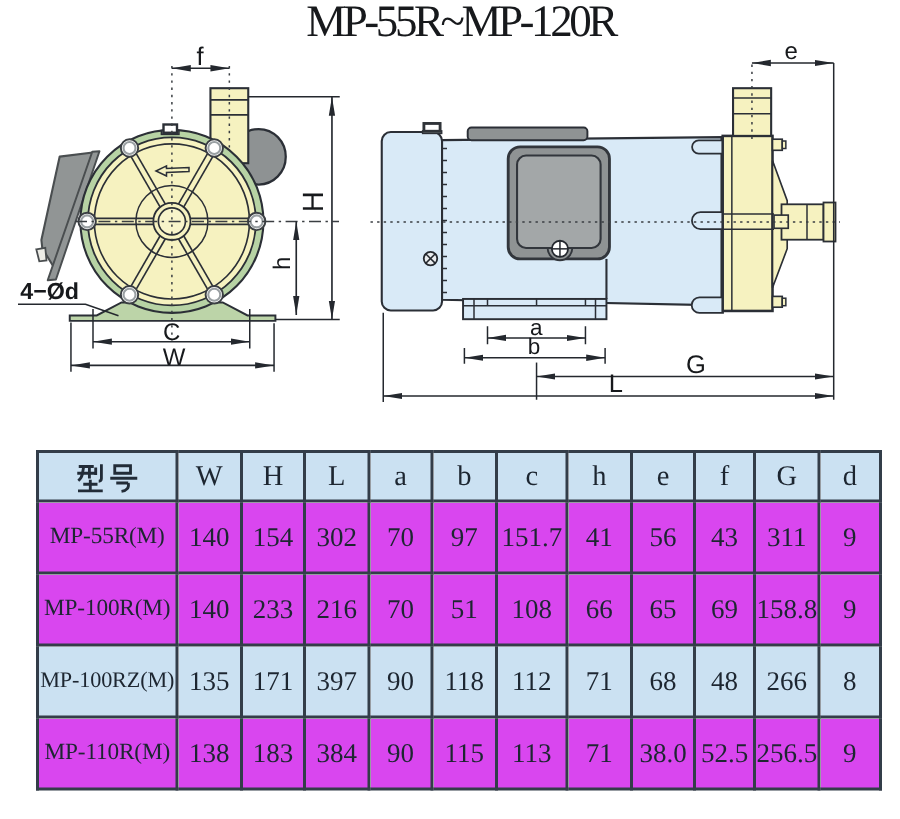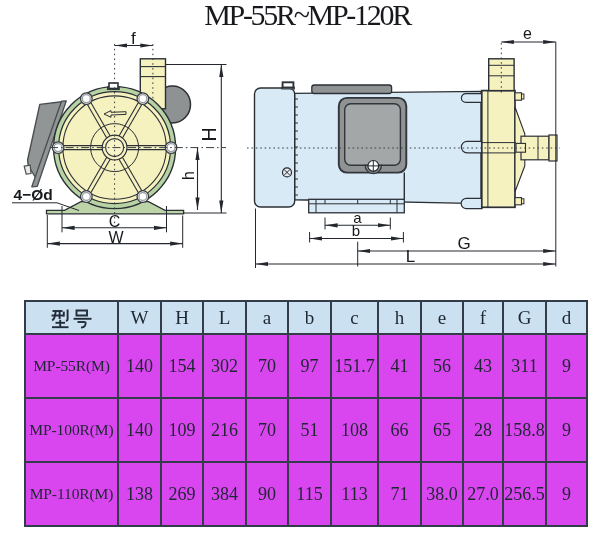--- a/index.html
+++ b/index.html
@@ -296,42 +296,56 @@
         <td class="cy">56</td>
         <td class="cy">43</td>
         <td class="cy">311</td>
         <td class="cy">9</td>
       </tr>
 
 
 <tr>
         <td class="cy mod">MP-100R(M)</td>
         <td class="cy">140</td>
-        <td class="cy">109</td>
+        <td class="cy">233</td>
         <td class="cy">216</td>
         <td class="cy">70</td>
         <td class="cy">51</td>
         <td class="cy">108</td>
         <td class="cy">66</td>
         <td class="cy">65</td>
-        <td class="cy">28</td>
+        <td class="cy">69</td>
         <td class="cy">158.8</td>
         <td class="cy">9</td>
       </tr>
 
+<tr>
+        <td class="cb mod" style="font-size:14.8px">MP-100RZ(M)</td>
+        <td class="cb">135</td>
+        <td class="cb">171</td>
+        <td class="cb">397</td>
+        <td class="cb">90</td>
+        <td class="cb">118</td>
+        <td class="cb">112</td>
+        <td class="cb">71</td>
+        <td class="cb">68</td>
+        <td class="cb">48</td>
+        <td class="cb">266</td>
+        <td class="cb">8</td>
+      </tr>
 
 <tr>
         <td class="cy mod">MP-110R(M)</td>
         <td class="cy">138</td>
-        <td class="cy">269</td>
+        <td class="cy">183</td>
         <td class="cy">384</td>
         <td class="cy">90</td>
         <td class="cy">115</td>
         <td class="cy">113</td>
         <td class="cy">71</td>
         <td class="cy">38.0</td>
-        <td class="cy">27.0</td>
+        <td class="cy">52.5</td>
         <td class="cy">256.5</td>
         <td class="cy">9</td>
       </tr>
 
 </tbody>
   </table>
 
 </body></html>

